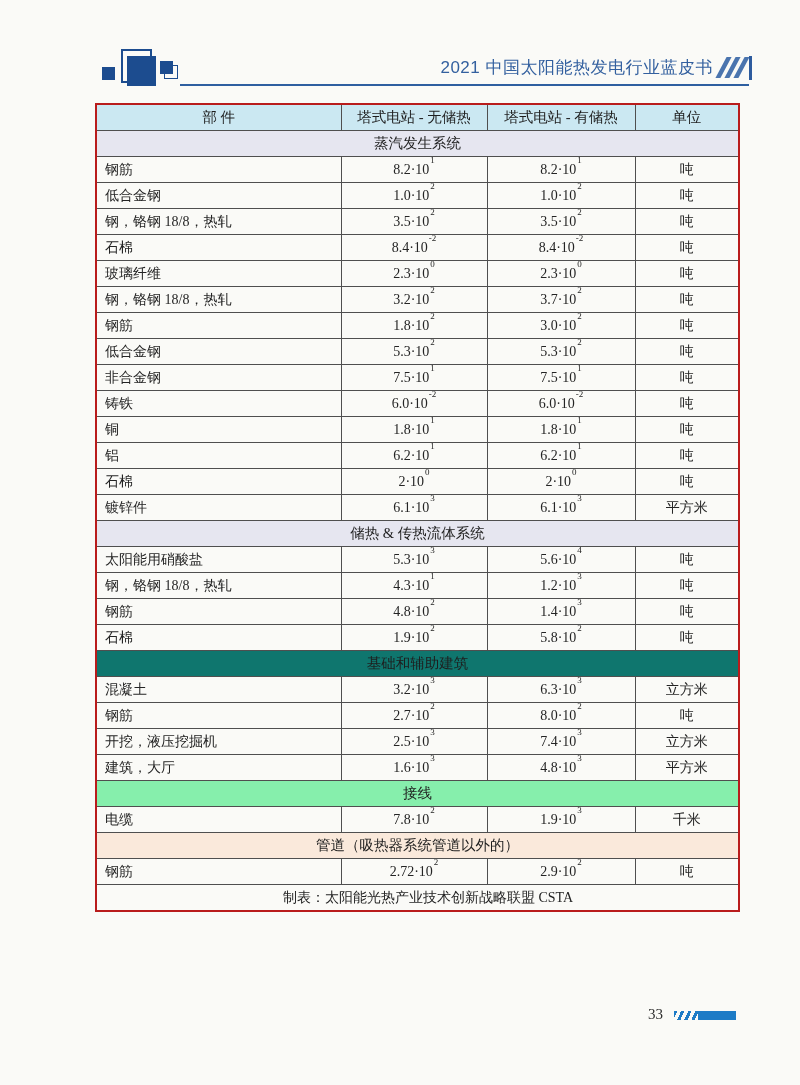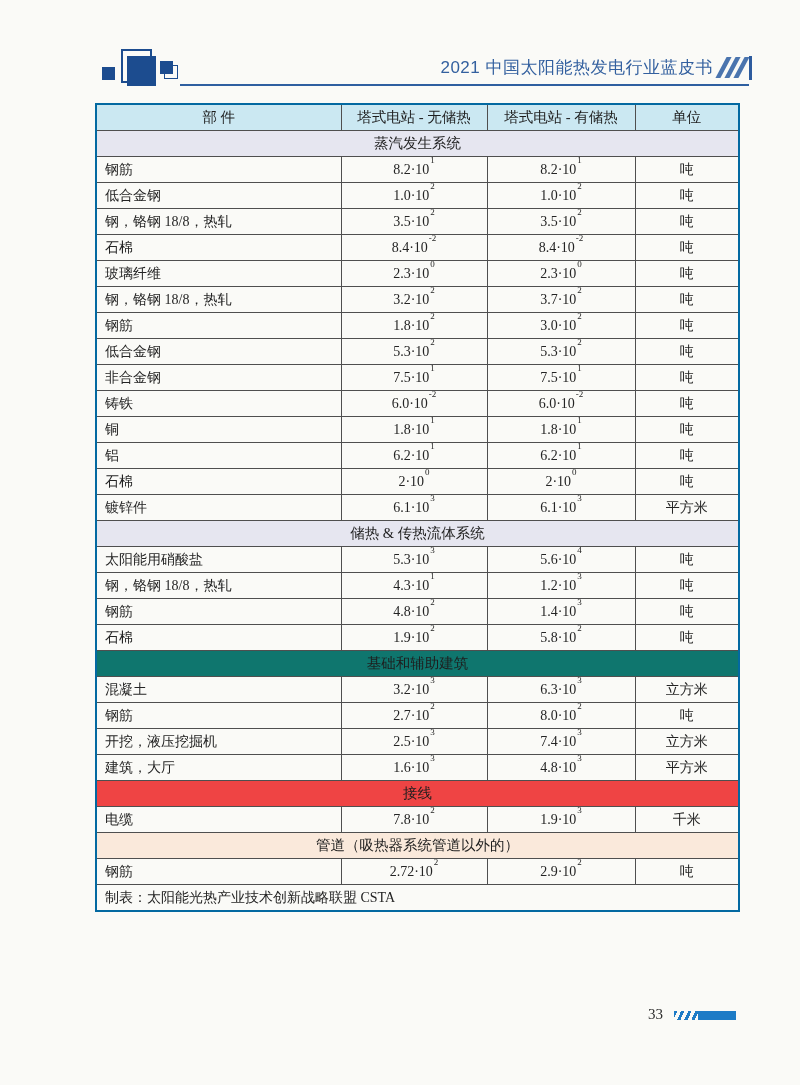--- a/index.html
+++ b/index.html
@@ -34,28 +34,28 @@
   .tbl-wrap{position:absolute;left:95px;top:103px;}
   table{
     border-collapse:collapse;table-layout:fixed;width:643px;
     font-size:14px;
   }
   col.c1{width:245px;} col.c2{width:146px;} col.c3{width:148px;} col.c4{width:104px;}
   th,td{
     border:1px solid #4f4f4f;height:25px;padding:0;
     font-weight:normal;line-height:25px;overflow:hidden;white-space:nowrap;
   }
-  table{border:2px solid #0369a1;}
+  table{border:2px solid #b91c1c;}
   thead th{background:#cbe8f2;text-align:center;font-size:14.5px;color:#1e1e1e;}
   .section-row td{text-align:center;font-size:14.5px;color:#1e1e1e;}
   .component-cell{text-align:left;padding-left:8px;}
   .value-cell{text-align:center;font-family:"Liberation Serif","DejaVu Serif",serif;}
   .value-cell sup{font-size:9px;position:relative;top:-5px;margin-left:1px;line-height:0;}
   .unit-cell{text-align:center;}
-  .foot-row td{text-align:left;padding-left:8px;font-size:14px;}
+  .foot-row td{text-align:center;padding-left:21px;font-size:14px;}
 
   
   .page-no{
     position:absolute;left:648px;top:1006px;font-size:15px;color:#2e2e2e;
     font-family:"Liberation Serif","DejaVu Serif",serif;
   }
   .page-bar{
     position:absolute;left:674px;top:1011px;width:62px;height:9px;
     background-image:
       linear-gradient(#1d7bc6,#1d7bc6),
@@ -238,21 +238,21 @@
           <td class="value-cell"><span>7.4·10</span><sup>3</sup></td>
           <td class="unit-cell">立方米</td>
         </tr>
         <tr>
           <td class="component-cell">建筑，大厅</td>
           <td class="value-cell"><span>1.6·10</span><sup>3</sup></td>
           <td class="value-cell"><span>4.8·10</span><sup>3</sup></td>
           <td class="unit-cell">平方米</td>
         </tr>
         <tr class="section-row">
-          <td colspan="4" style="background: #ef4444;">接线</td>
+          <td colspan="4" style="background: #86efac;">接线</td>
         </tr>
         <tr>
           <td class="component-cell">电缆</td>
           <td class="value-cell"><span>7.8·10</span><sup>2</sup></td>
           <td class="value-cell"><span>1.9·10</span><sup>3</sup></td>
           <td class="unit-cell">千米</td>
         </tr>
         <tr class="section-row">
           <td colspan="4" style="background: rgb(250, 233, 219);">管道（吸热器系统管道以外的）</td>
         </tr>

